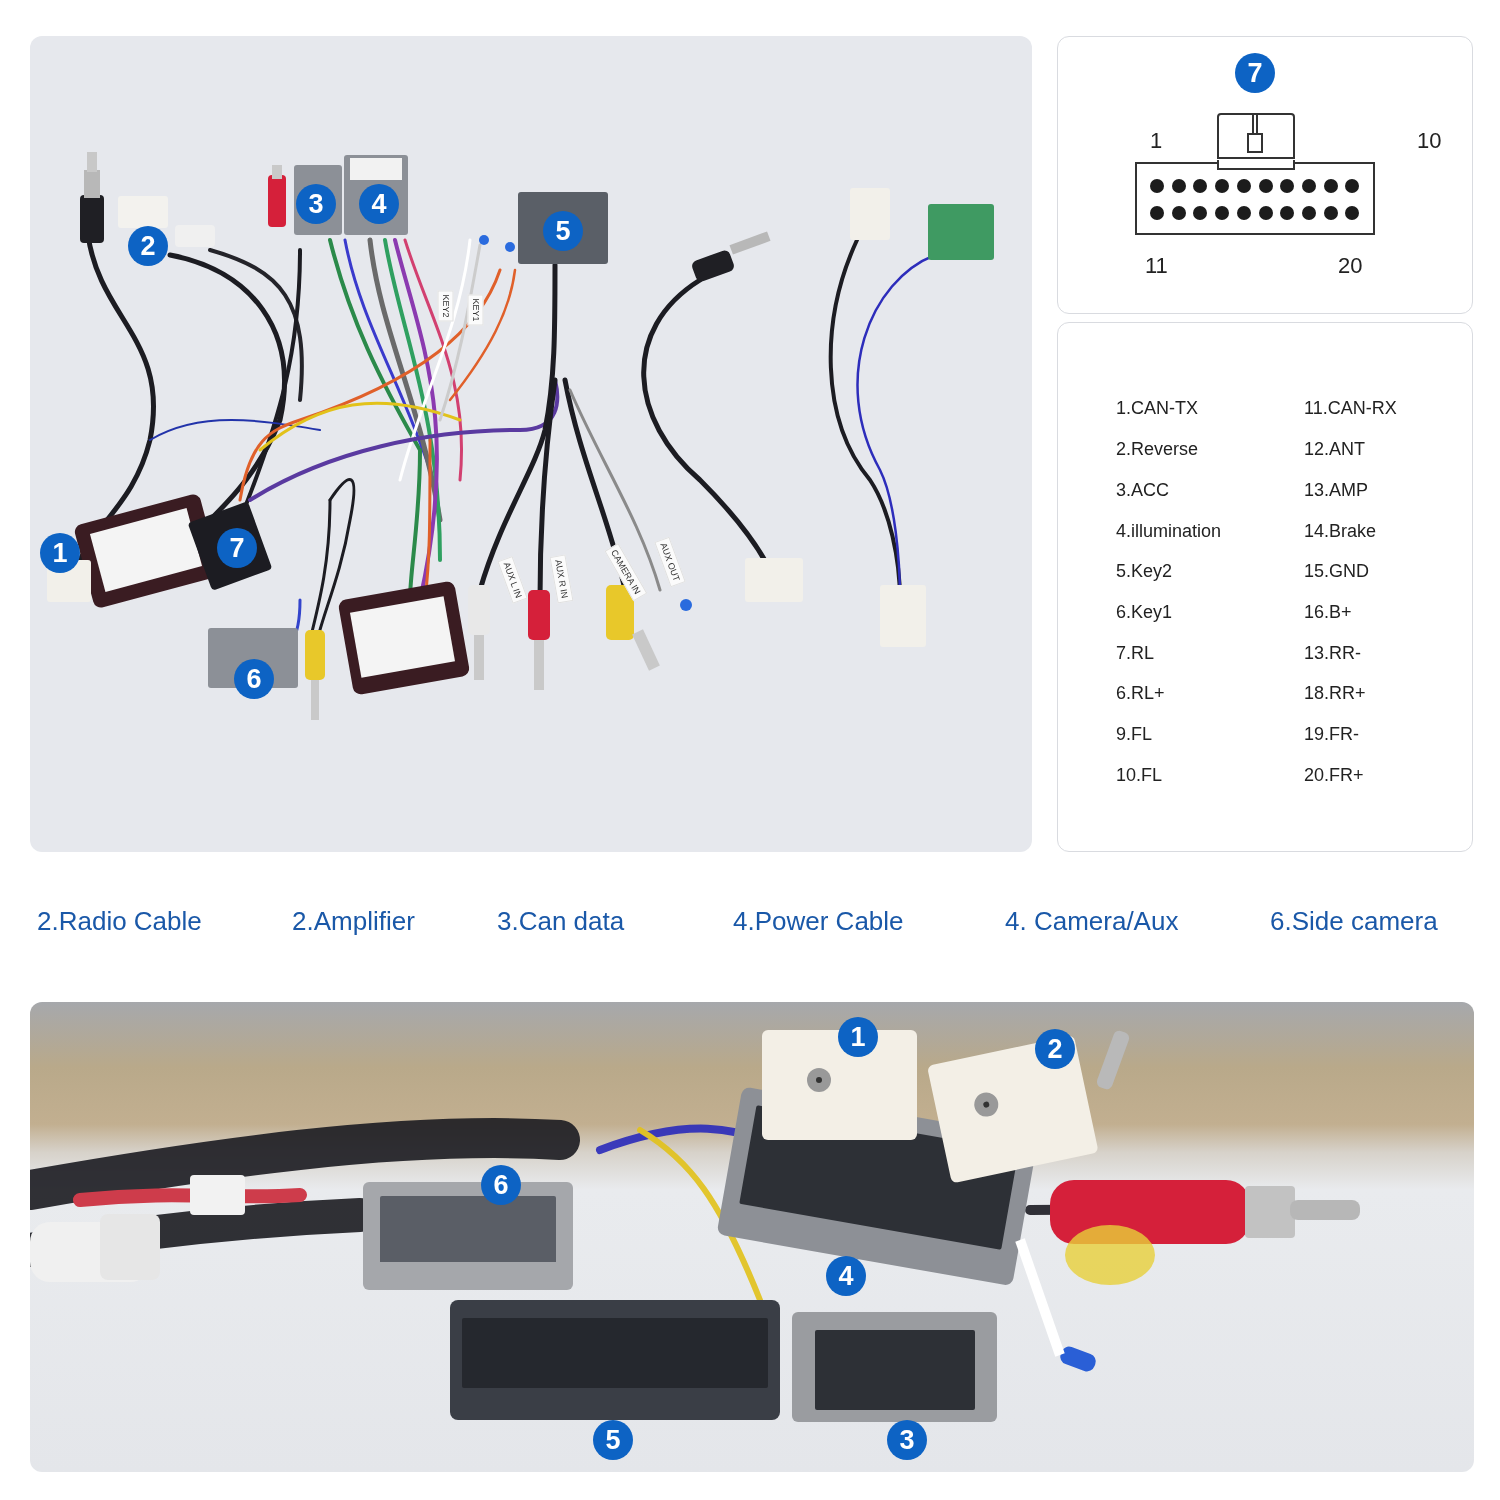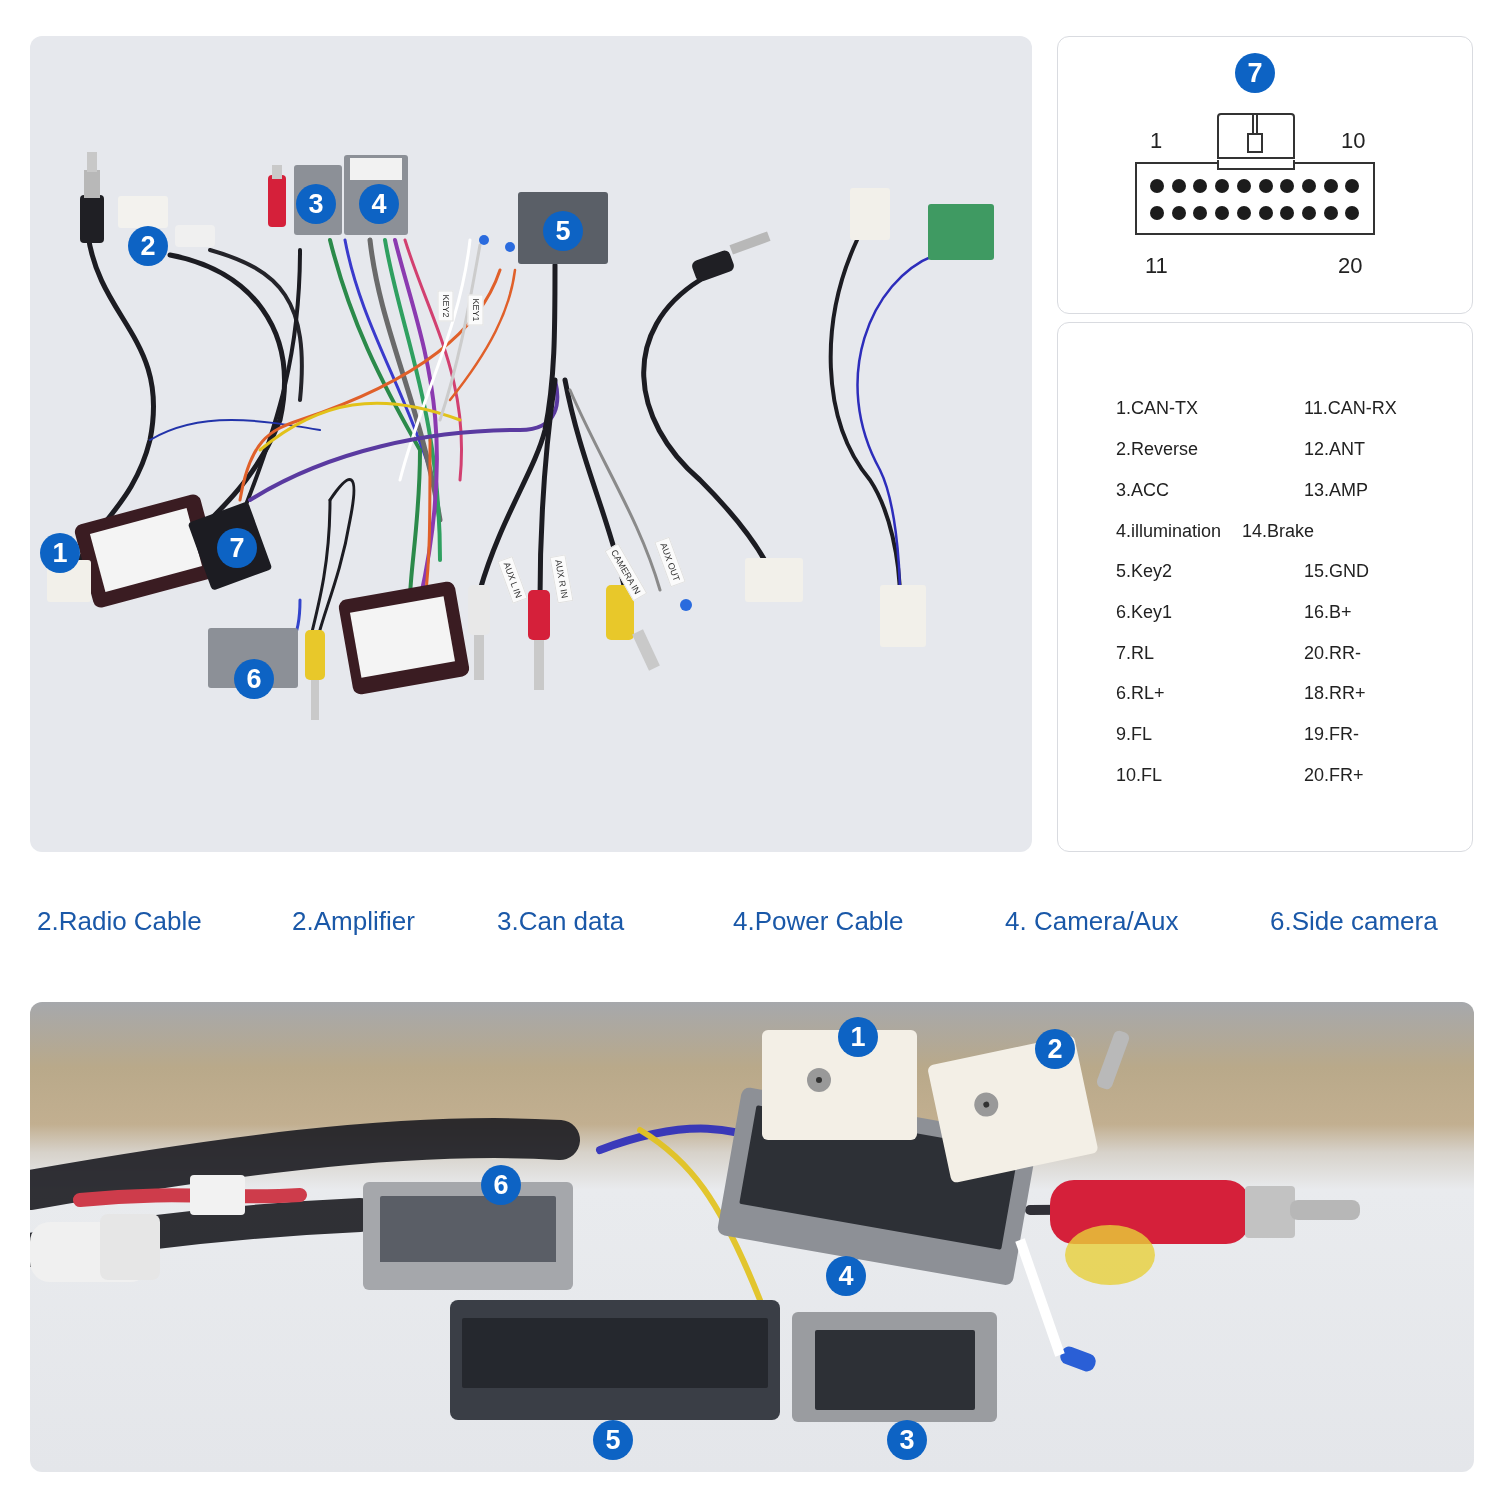--- a/index.html
+++ b/index.html
@@ -130,21 +130,21 @@
 <div class="badge" style="left:128px;top:226px">2</div>
 <div class="badge" style="left:296px;top:184px">3</div>
 <div class="badge" style="left:359px;top:184px">4</div>
 <div class="badge" style="left:543px;top:211px">5</div>
 <div class="badge" style="left:234px;top:659px">6</div>
 <div class="badge" style="left:217px;top:528px">7</div>
 
 <div id="pinout-diagram" class="panel"></div>
 <div class="badge" style="left:1235px;top:53px">7</div>
 <div class="pin-num" style="left:1150px;top:128px">1</div>
-<div class="pin-num" style="left:1341px;top:128px">10</div>
+<div class="pin-num" style="left:1417px;top:128px">10</div>
 <div class="pin-num" style="left:1145px;top:253px">11</div>
 <div class="pin-num" style="left:1338px;top:253px">20</div>
 <div class="conn-body"></div>
 <div class="conn-tab"></div>
 <div class="conn-notch"></div>
 <div class="conn-latch-stem"></div>
 <div class="conn-latch"></div>
 <div id="pin-grid">
     <div class="pin-dot" style="left: 1150px; top: 179px;"></div>
     <div class="pin-dot" style="left: 1171.7px; top: 179px;"></div>
@@ -178,24 +178,24 @@
   <div class="pin-row" style="left:1116px;top:602px">6.Key1</div>
   <div class="pin-row" style="left:1116px;top:643px">7.RL</div>
   <div class="pin-row" style="left:1116px;top:683px">6.RL+</div>
   <div class="pin-row" style="left:1116px;top:724px">9.FL</div>
   <div class="pin-row" style="left:1116px;top:765px">10.FL</div>
 </div>
 <div id="pin-list-right">
   <div class="pin-row" style="left:1304px;top:398px">11.CAN-RX</div>
   <div class="pin-row" style="left:1304px;top:439px">12.ANT</div>
   <div class="pin-row" style="left:1304px;top:480px">13.AMP</div>
-  <div class="pin-row" style="left:1242px;top:521px">14.Brake</div>
+  <div class="pin-row" style="left:1304px;top:521px">14.Brake</div>
   <div class="pin-row" style="left:1304px;top:561px">15.GND</div>
   <div class="pin-row" style="left:1304px;top:602px">16.B+</div>
-  <div class="pin-row" style="left:1304px;top:643px">20.RR-</div>
+  <div class="pin-row" style="left:1304px;top:643px">13.RR-</div>
   <div class="pin-row" style="left:1304px;top:683px">18.RR+</div>
   <div class="pin-row" style="left:1304px;top:724px">19.FR-</div>
   <div class="pin-row" style="left:1304px;top:765px">20.FR+</div>
 </div>
 
 <div>
   <div class="legend-item" style="left:37px">2.Radio Cable</div>
   <div class="legend-item" style="left:292px">2.Amplifier</div>
   <div class="legend-item" style="left:497px">3.Can data</div>
   <div class="legend-item" style="left:733px">4.Power Cable</div>

